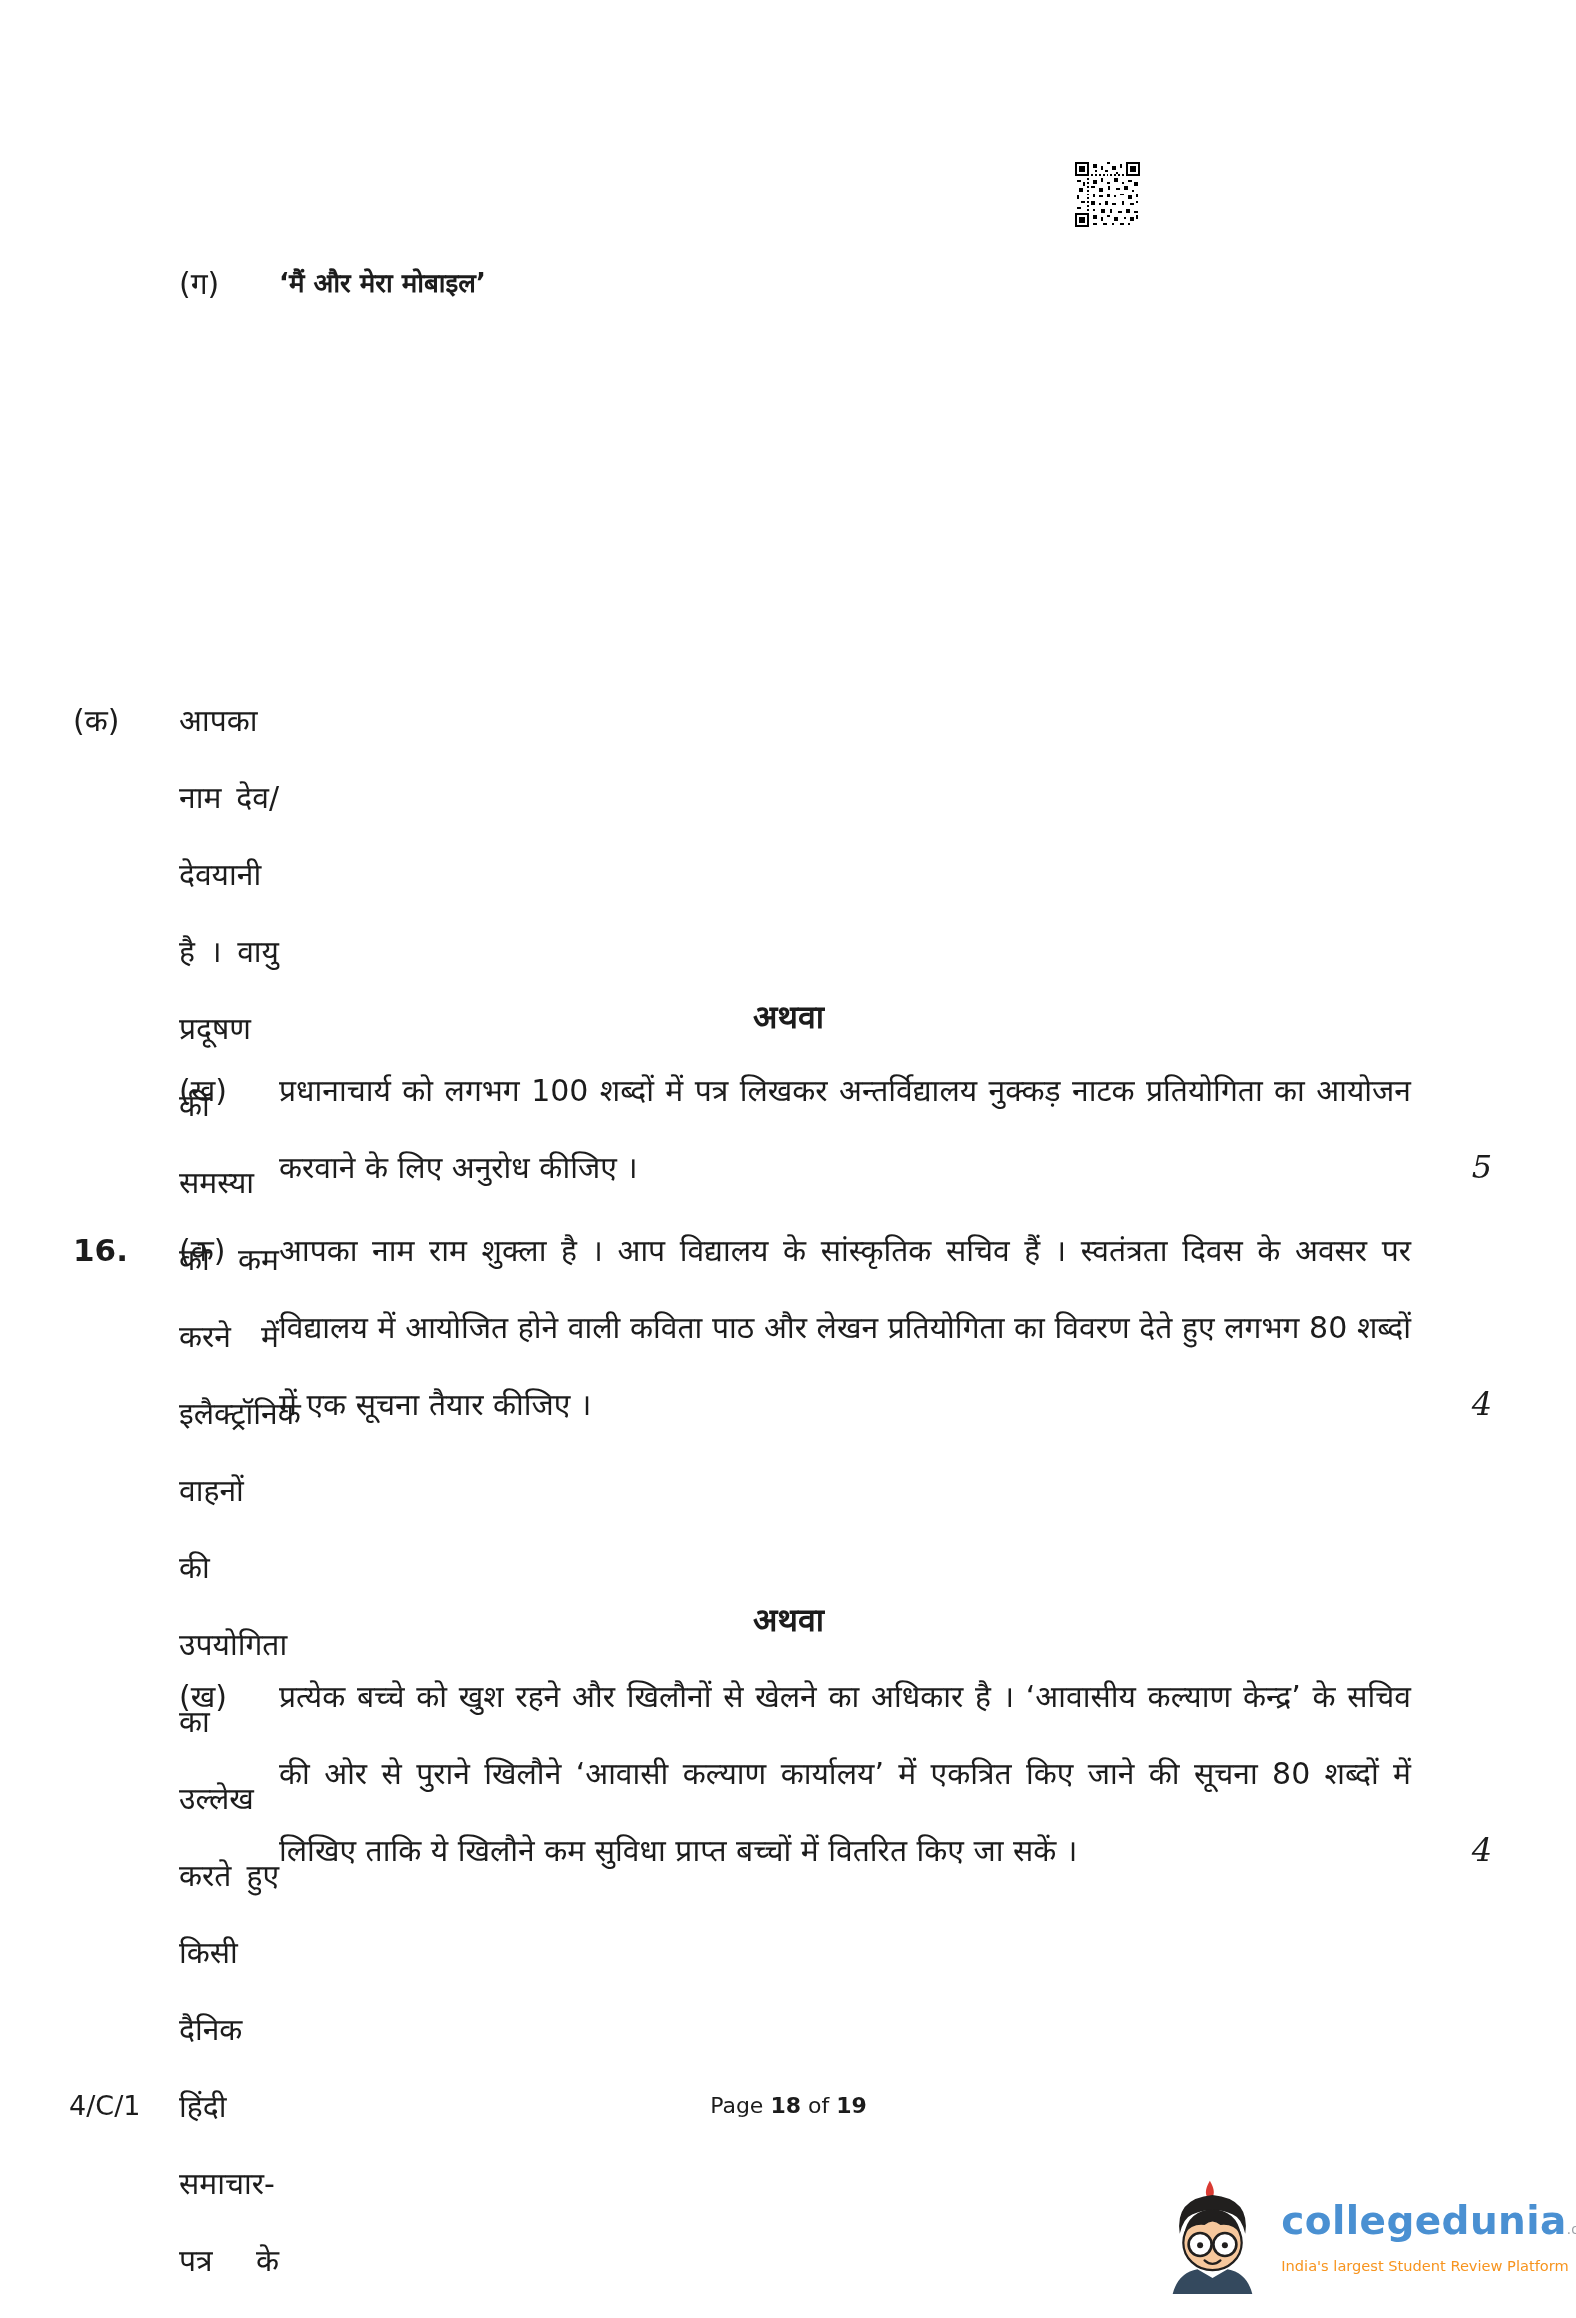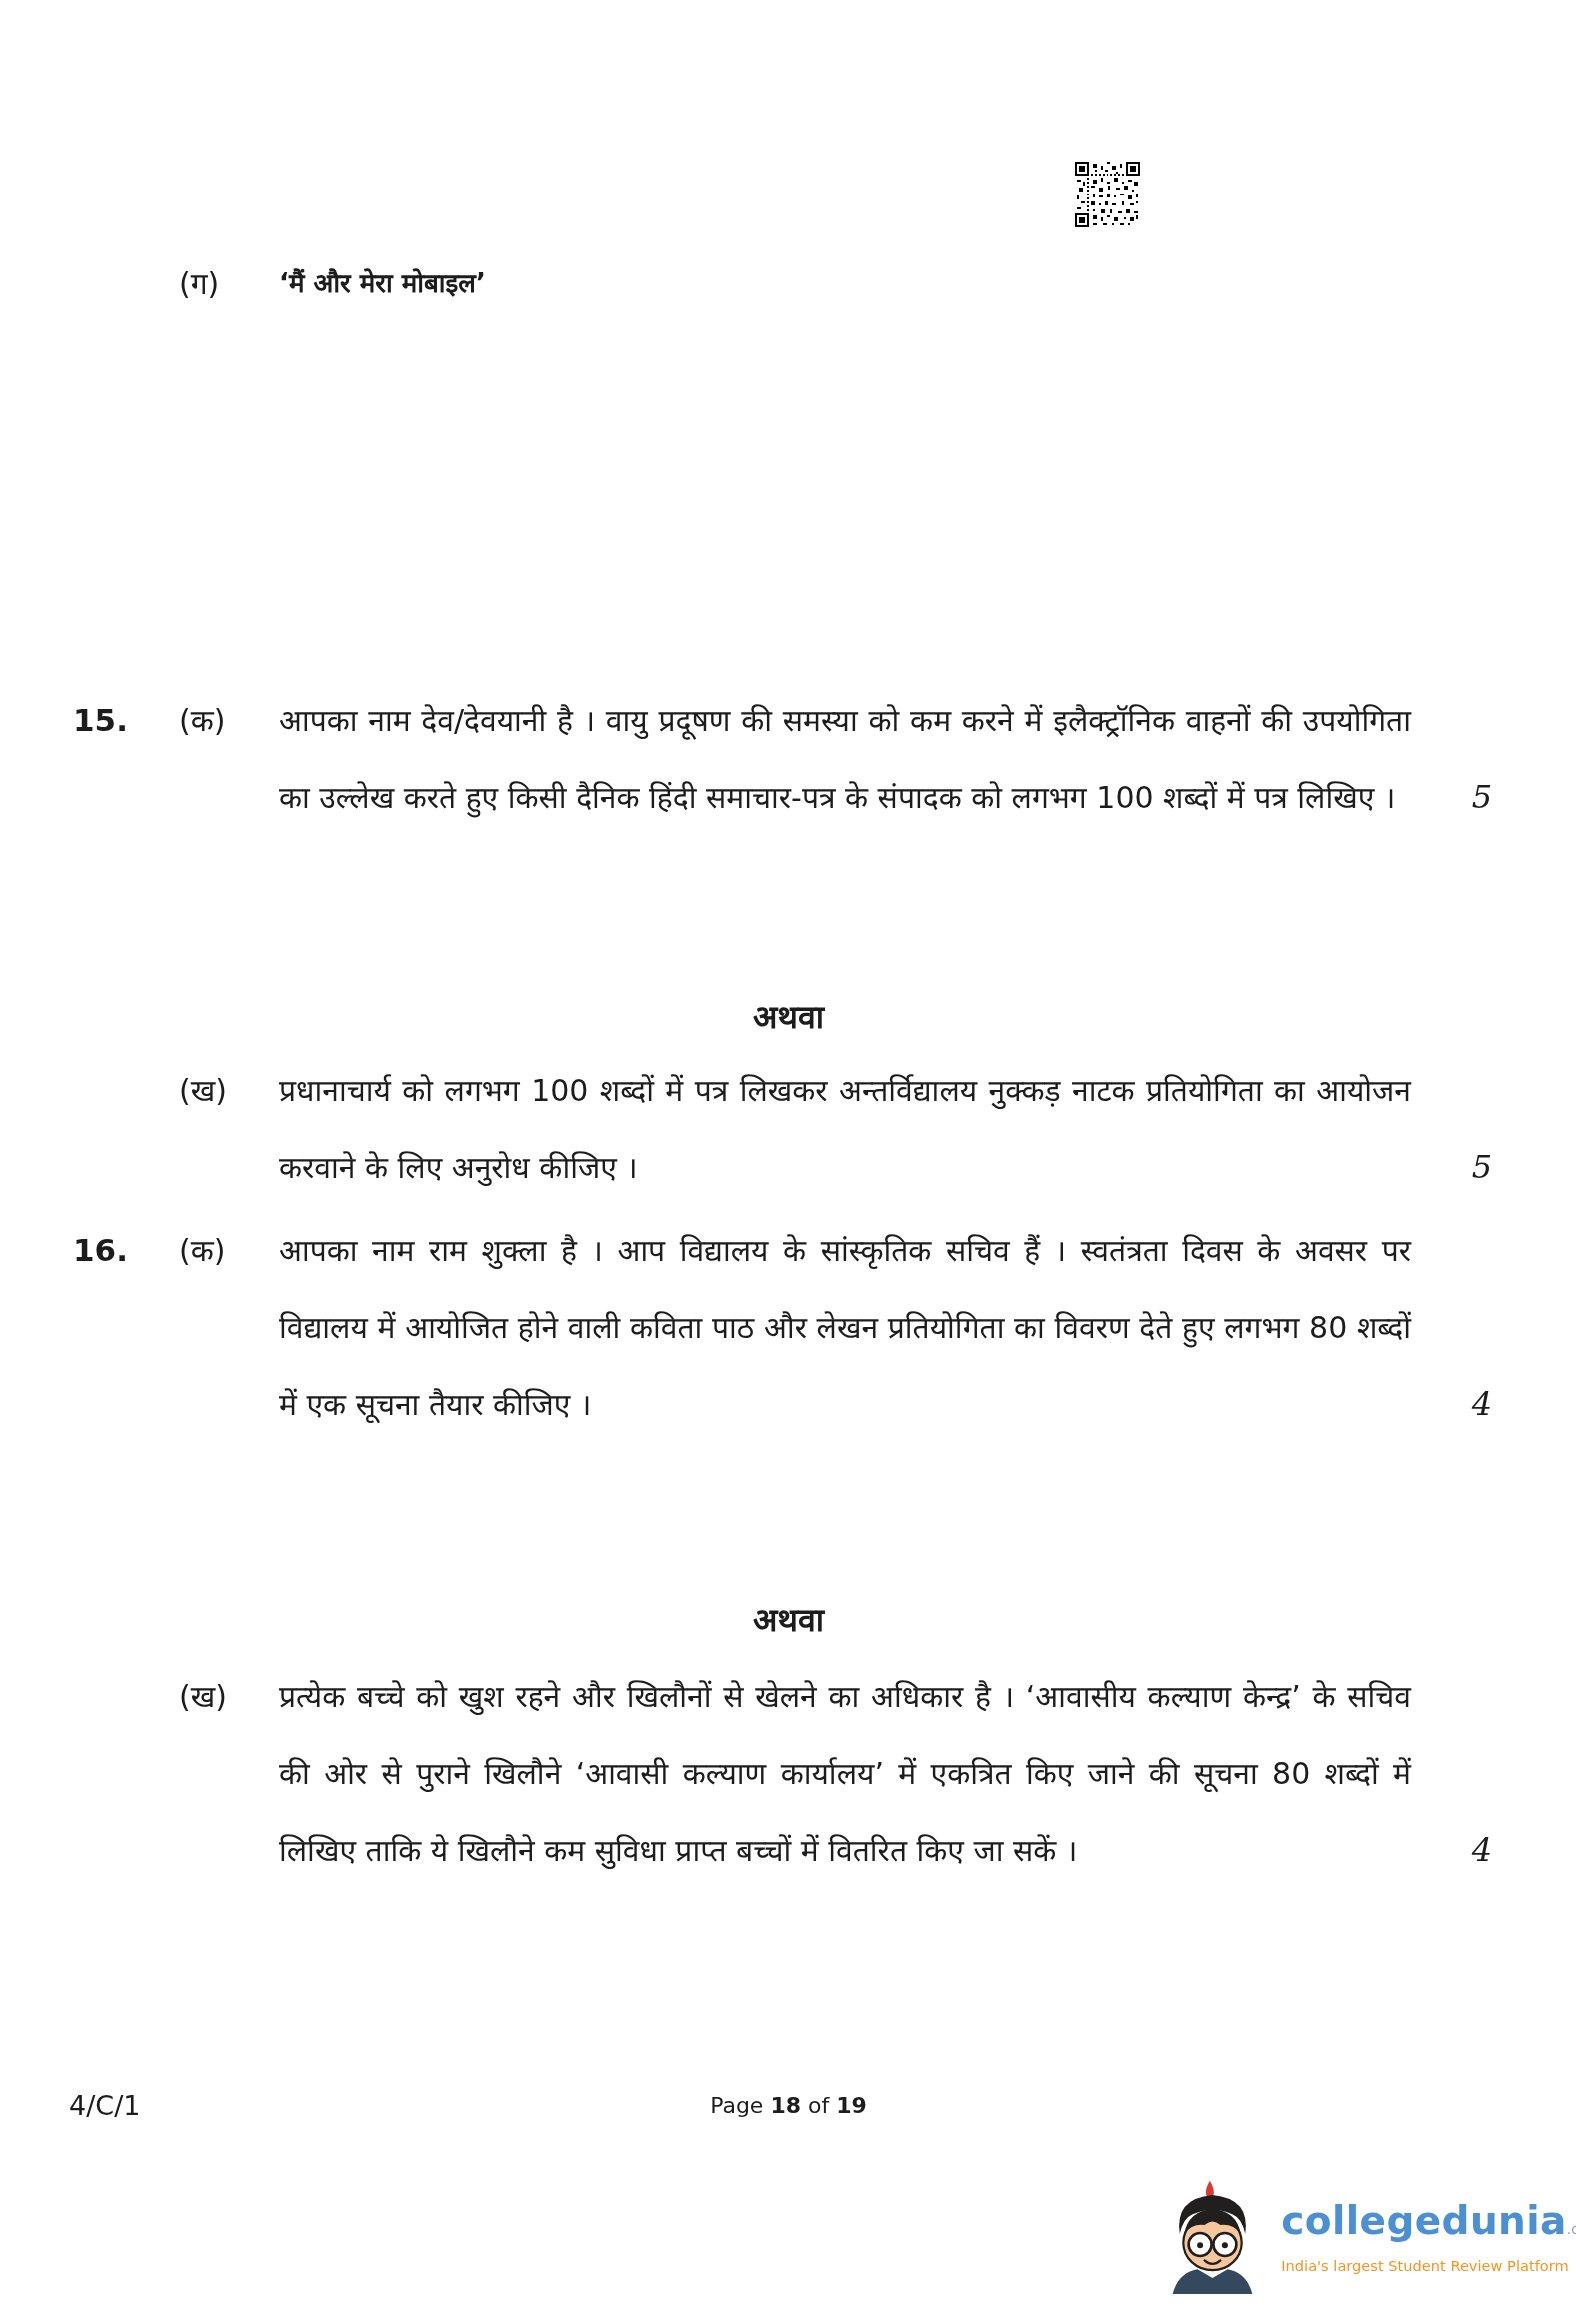--- a/index.html
+++ b/index.html
@@ -175,21 +175,20 @@
   </div>
 
   <div class="section-g">
     <div class="g-head">
       <div class="g-label">(ग)</div>
       <div class="g-title">‘मैं और मेरा मोबाइल’</div>
     </div>
   </div>
 
   <div class="q-row" style="top:682px">
-    <div class="q-num">15.</div>
     <div class="q-label">(क)</div>
     <div class="q-text">आपका नाम देव/देवयानी है । वायु प्रदूषण की समस्या को कम करने में इलैक्ट्रॉनिक वाहनों की उपयोगिता का उल्लेख करते हुए किसी दैनिक हिंदी समाचार-पत्र के संपादक को लगभग 100 शब्दों में पत्र लिखिए ।</div>
     <div class="q-marks">5</div>
   </div>
 
   <div class="or-heading" style="top:949px">अथवा</div>
 
   <div class="q-row" style="top:1052px">
     <div class="q-num"></div>
     <div class="q-label">(ख)</div>

